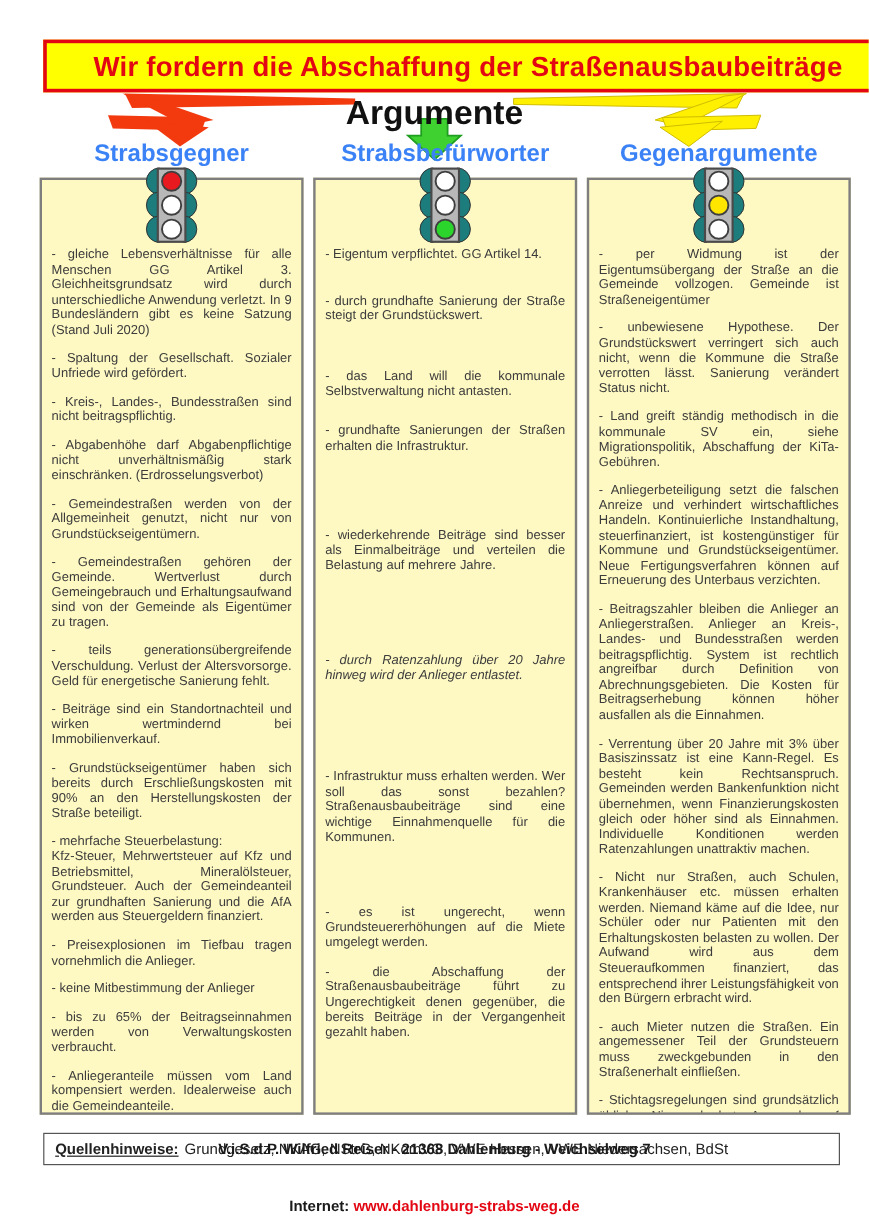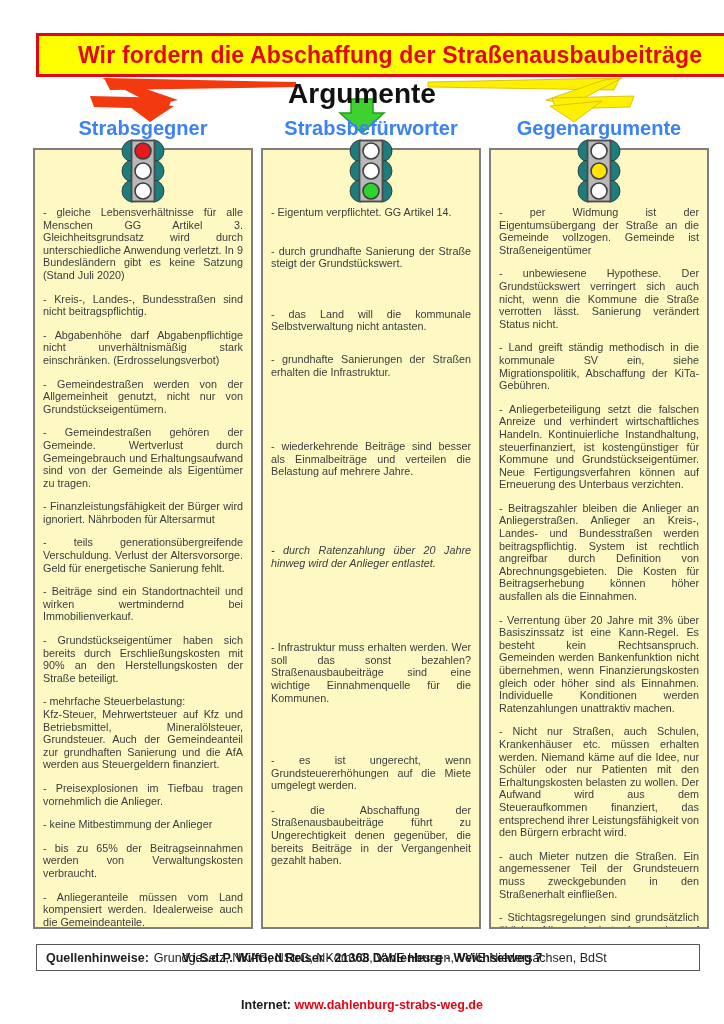--- a/index.html
+++ b/index.html
@@ -37,21 +37,21 @@
   .sp-c{margin-top:20px!important;} .sp-d{margin-top:62px!important;}
   .sp-e{margin-top:66px!important;font-style:italic;} .sp-f{margin-top:72px!important;}
   .sp-g{margin-top:50px!important;} .sp-h{margin-top:12px!important;}
   .traffic{position:absolute;top:139px;width:66px;height:64px;z-index:5;}
   .tl-1{left:110px;} .tl-2{left:338px;} .tl-3{left:566px;}
   .sources-box{
     position:absolute;left:36px;top:944px;width:664px;height:27px;box-sizing:border-box;
     border:1px solid #555;background:#fff;display:flex;align-items:center;
     padding:0 9px;font-size:12.5px;color:#222;white-space:nowrap;
   }
-  .sources-box b{margin-right:5px;}
+  .sources-box b{margin-right:5px;text-decoration:underline;}
   .visdp{
     position:absolute;left:0;top:951px;width:724px;text-align:center;
     font-size:12.5px;font-weight:bold;color:#1a1a1a;
   }
   .internet{
     position:absolute;left:0;top:998px;width:724px;text-align:center;
     font-size:12.5px;font-weight:bold;color:#1a1a1a;
   }
   .internet .url{color:#e30613;text-decoration:none;}
 </style>
@@ -131,25 +131,25 @@
         <path d="M43 41 A11 11 0 0 1 43 63 Z"></path>
     </g>
     <rect x="21.5" y="1.5" width="23" height="61" fill="#b8b8b8" stroke="#4a4a4a" stroke-width="1.8"></rect>
     <circle cx="33" cy="12" r="8" stroke="#3f3f3f" stroke-width="1.6" fill="#ffffff"></circle>
     <circle cx="33" cy="32" r="8" stroke="#3f3f3f" stroke-width="1.6" fill="#ffe500"></circle>
     <circle cx="33" cy="52" r="8" stroke="#3f3f3f" stroke-width="1.6" fill="#ffffff"></circle>
   </svg>
 
   <div class="panel panel-1">
     <p>- gleiche Lebensverhältnisse für alle Menschen GG Artikel 3. Gleichheitsgrundsatz wird durch unterschiedliche Anwendung verletzt. In 9 Bundesländern gibt es keine Satzung (Stand Juli 2020)</p>
+    <p>- Spaltung der Gesellschaft. Sozialer Unfriede wird gefördert.</p>
     <p>- Kreis-, Landes-, Bundesstraßen sind nicht beitragspflichtig.</p>
     <p>- Abgabenhöhe darf Abgabenpflichtige nicht unverhältnismäßig stark einschränken. (Erdrosselungsverbot)</p>
     <p>- Gemeindestraßen werden von der Allgemeinheit genutzt, nicht nur von Grundstückseigentümern.</p>
     <p>- Gemeindestraßen gehören der Gemeinde. Wertverlust durch Gemeingebrauch und Erhaltungsaufwand sind von der Gemeinde als Eigentümer zu tragen.</p>
-    <p>- Finanzleistungsfähigkeit der Bürger wird ignoriert. Nährboden für Altersarmut</p>
     <p>- teils generationsübergreifende Verschuldung. Verlust der Altersvorsorge. Geld für energetische Sanierung fehlt.</p>
     <p>- Beiträge sind ein Standortnachteil und wirken wertmindernd bei Immobilienverkauf.</p>
     <p>- Grundstückseigentümer haben sich bereits durch Erschließungskosten mit 90% an den Herstellungskosten der Straße beteiligt.</p>
     <p>- mehrfache Steuerbelastung:
 Kfz-Steuer, Mehrwertsteuer auf Kfz und Betriebsmittel, Mineralölsteuer, Grundsteuer. Auch der Gemeindeanteil zur grundhaften Sanierung und die AfA werden aus Steuergeldern finanziert.</p>
     <p>- Preisexplosionen im Tiefbau tragen vornehmlich die Anlieger.</p>
     <p>- keine Mitbestimmung der Anlieger</p>
     <p>- bis zu 65% der Beitragseinnahmen werden von Verwaltungskosten verbraucht.</p>
     <p>- Anliegeranteile müssen vom Land kompensiert werden. Idealerweise auch die Gemeindeanteile.</p>
   </div>

